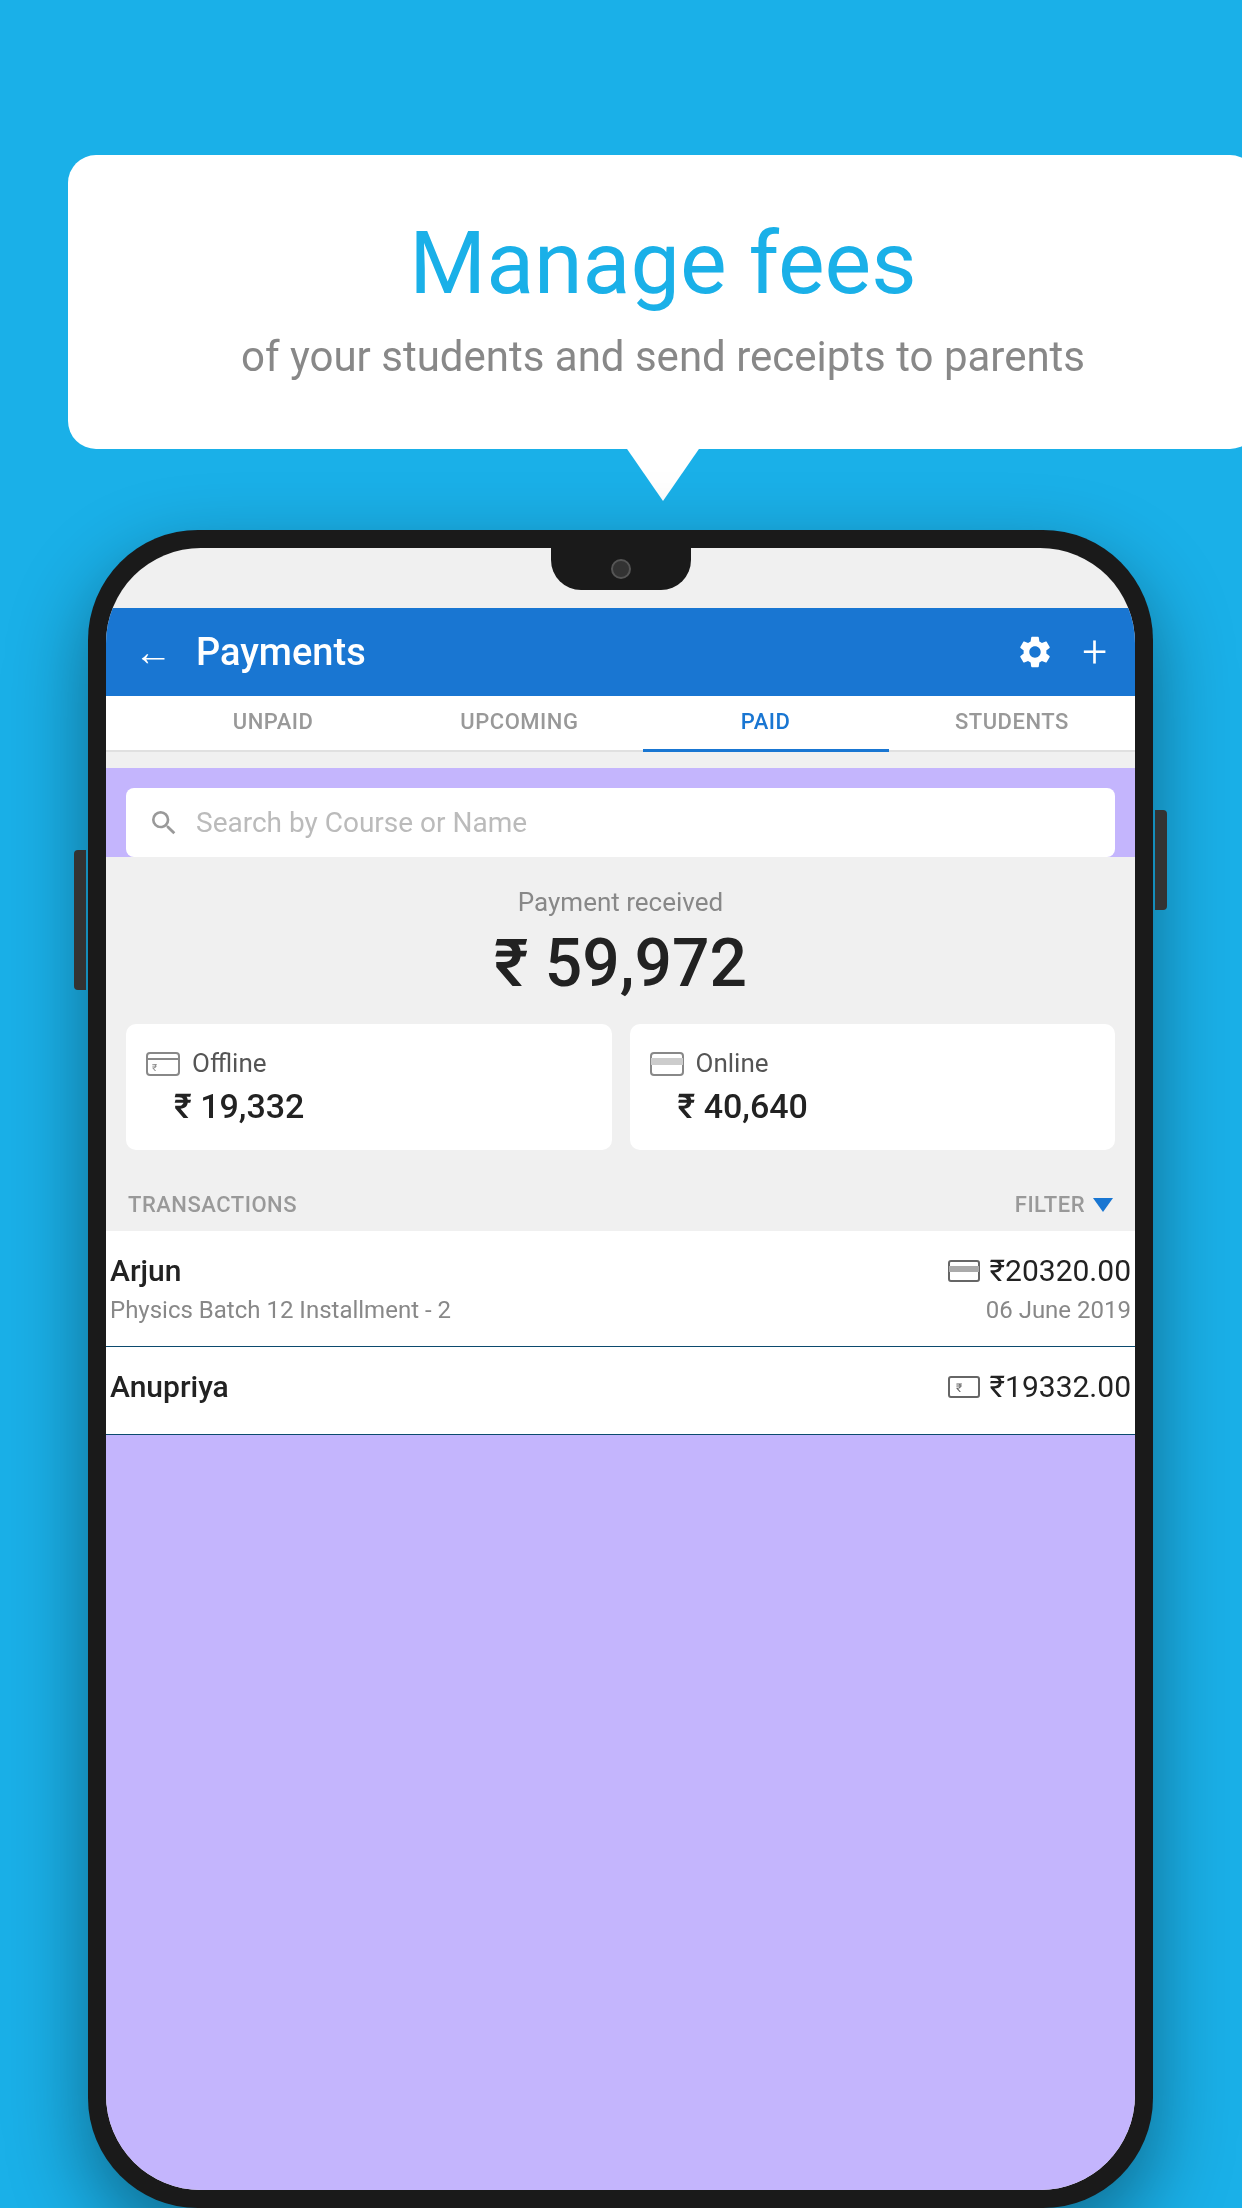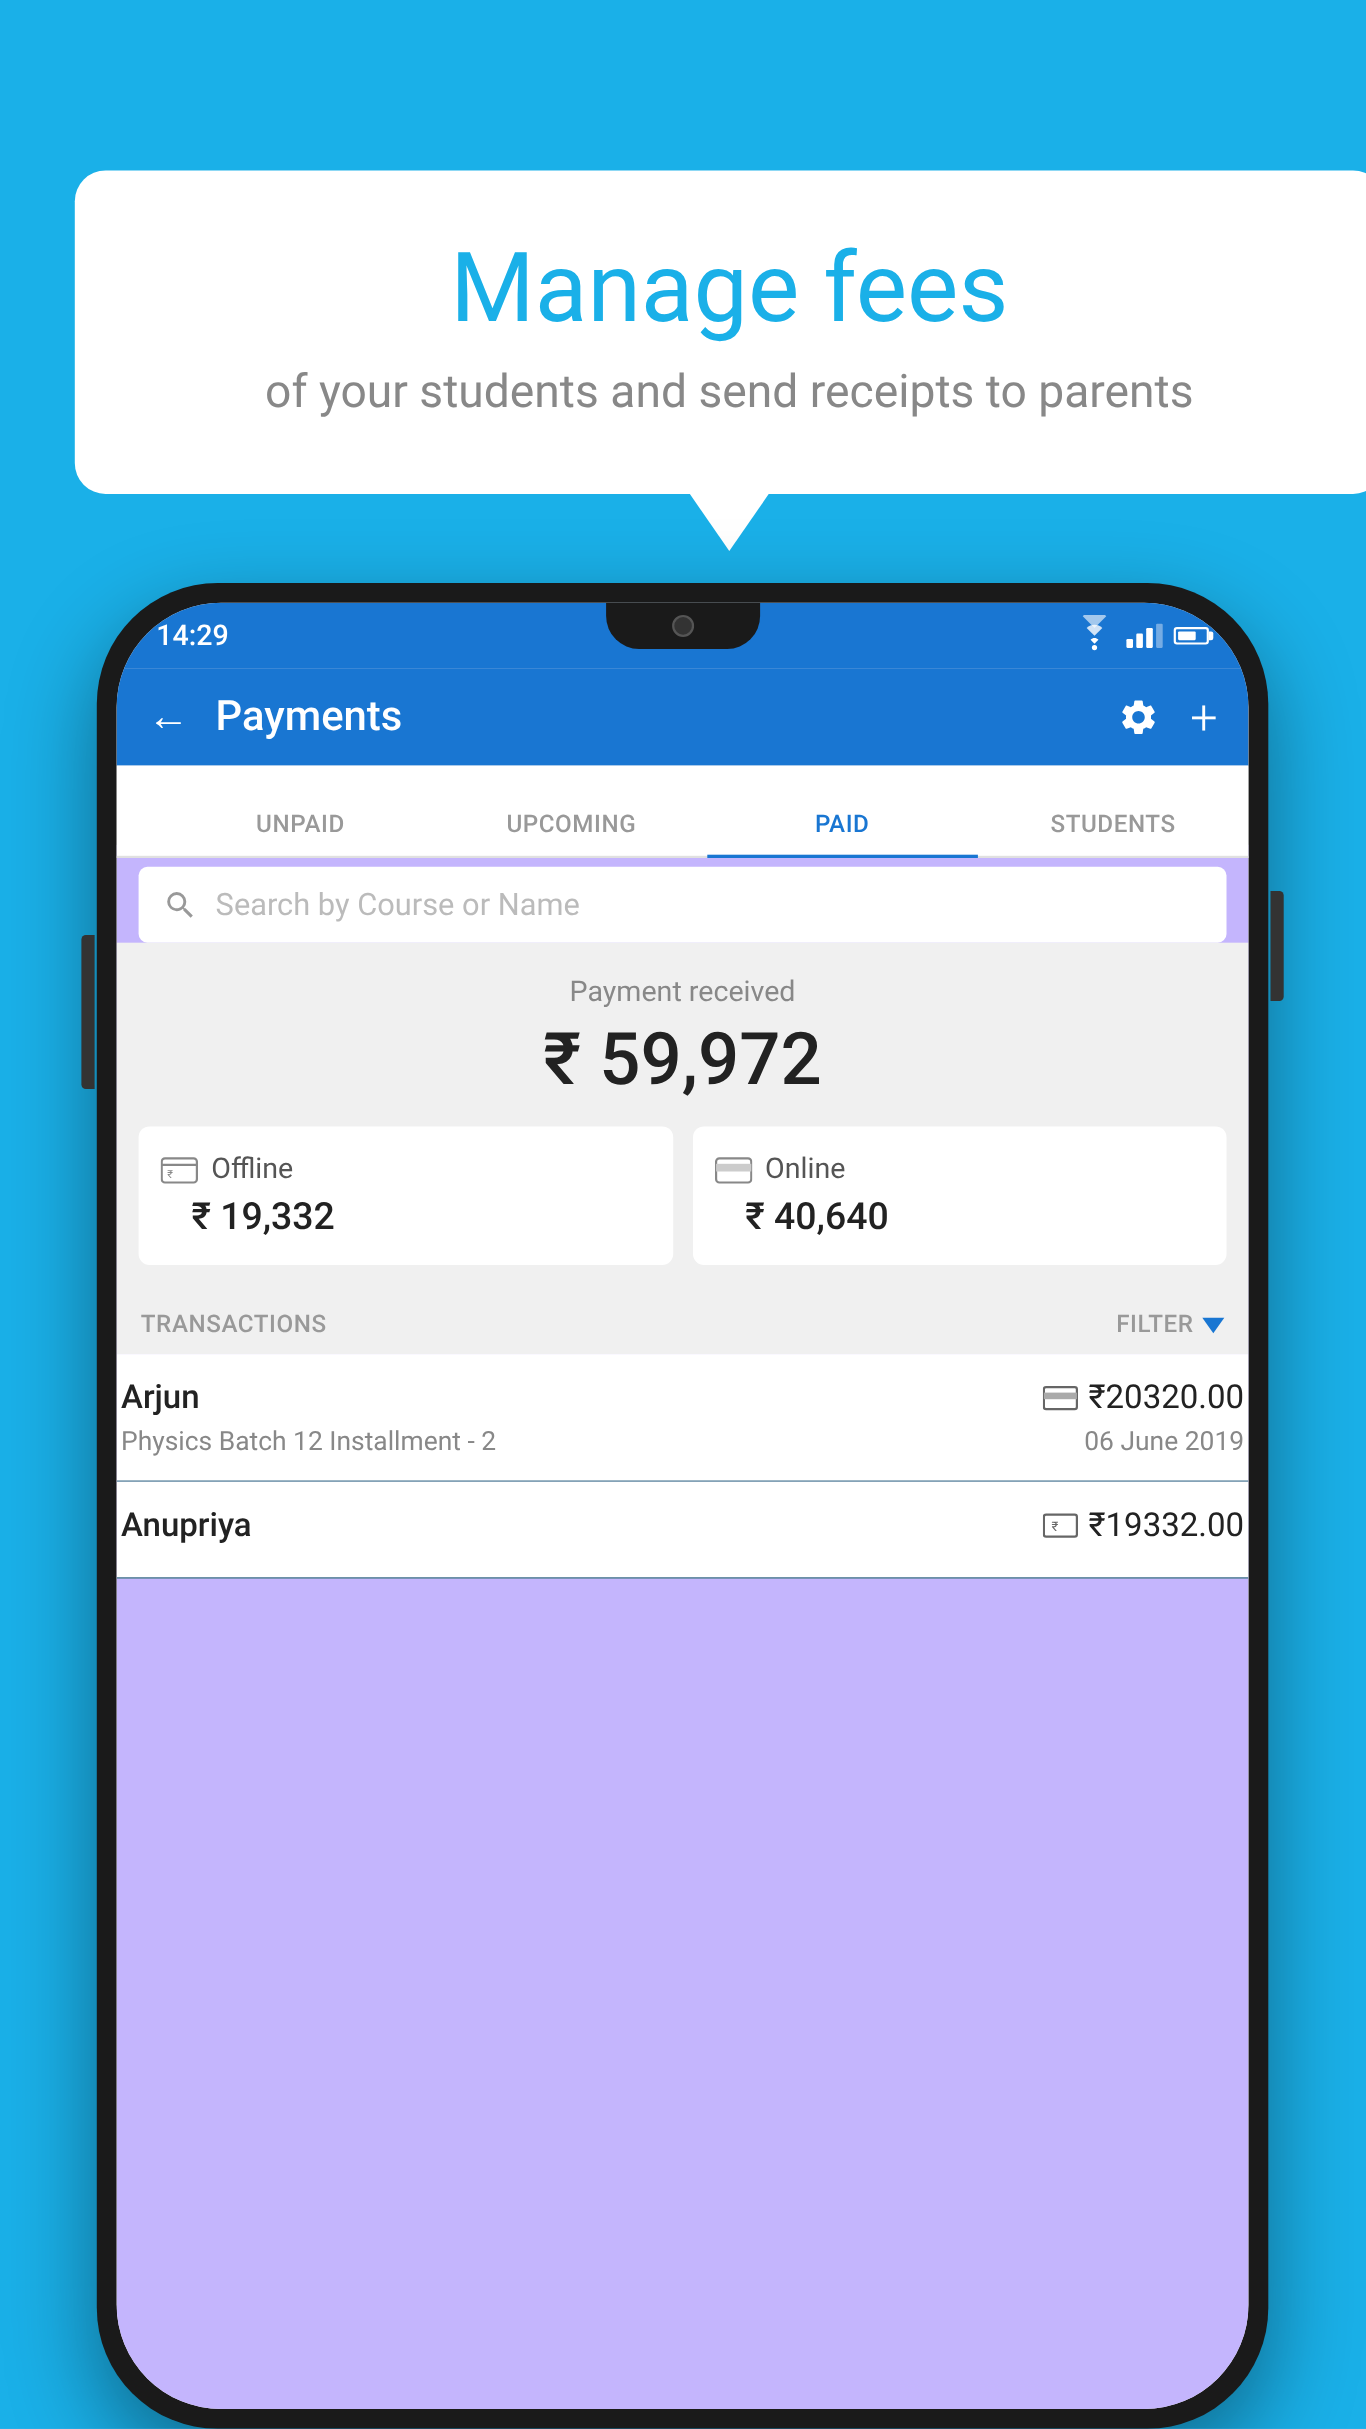--- a/index.html
+++ b/index.html
@@ -249,21 +249,21 @@
       font-weight: 300;
       line-height: 1;
     }
 
     
     .tabs-bar {
       position: absolute;
       top: 148px;
       left: 0;
       right: 0;
-      height: 84px;
+      height: 56px;
       background: #fff;
       display: flex;
       align-items: flex-end;
       border-bottom: 2px solid #e0e0e0;
       z-index: 10;
       padding-left: 44px;
     }
 
     .tab-item {
       flex: 1;
@@ -469,43 +469,20 @@
 </div>
 
 <div class="phone-container">
   <div class="phone-outer">
     <div class="phone-screen">
 
       <div class="notch">
         <div class="camera-dot"></div>
       </div>
 
-      <div class="status-bar">
-        <span class="status-time">14:29</span>
-        <div class="status-icons">
-
-          <svg class="gear-icon-svg" width="32" height="24" viewBox="0 0 32 24" fill="white">
-            <path d="M16 18l3-3c-1.7-1.7-4.3-1.7-6 0l3 3z"></path>
-            <path d="M16 12l6-6c-3.3-3.3-8.7-3.3-12 0l6 6z" opacity="0.8"></path>
-            <path d="M16 6l9-9c-5-5-13-5-18 0l9 9z" opacity="0.6"></path>
-            <circle cx="16" cy="21" r="2"></circle>
-          </svg>
-
-          <div class="signal-icon">
-            <div class="signal-bar" style="height:8px;"></div>
-            <div class="signal-bar" style="height:13px;"></div>
-            <div class="signal-bar" style="height:18px;"></div>
-            <div class="signal-bar" style="height:22px;opacity:0.4;"></div>
-          </div>
-
-          <div class="battery-icon">
-            <div class="battery-fill"></div>
-          </div>
-        </div>
-      </div>
 
       <div class="app-bar">
         <span class="back-arrow">←</span>
         <span class="app-title">Payments</span>
         <div class="app-bar-actions">
           <svg class="gear-icon-svg" viewBox="0 0 24 24" fill="white">
             <path d="M19.14,12.94c0.04-0.3,0.06-0.61,0.06-0.94c0-0.32-0.02-0.64-0.07-0.94l2.03-1.58c0.18-0.14,0.23-0.41,0.12-0.61 l-1.92-3.32c-0.12-0.22-0.37-0.29-0.59-0.22l-2.39,0.96c-0.5-0.38-1.03-0.7-1.62-0.94L14.4,2.81c-0.04-0.24-0.24-0.41-0.48-0.41 h-3.84c-0.24,0-0.43,0.17-0.47,0.41L9.25,5.35C8.66,5.59,8.12,5.92,7.63,6.29L5.24,5.33c-0.22-0.08-0.47,0-0.59,0.22L2.74,8.87 C2.62,9.08,2.66,9.34,2.86,9.48l2.03,1.58C4.84,11.36,4.8,11.69,4.8,12s0.02,0.64,0.07,0.94l-2.03,1.58 c-0.18,0.14-0.23,0.41-0.12,0.61l1.92,3.32c0.12,0.22,0.37,0.29,0.59,0.22l2.39-0.96c0.5,0.38,1.03,0.7,1.62,0.94l0.36,2.54 c0.05,0.24,0.24,0.41,0.48,0.41h3.84c0.24,0,0.44-0.17,0.47-0.41l0.36-2.54c0.59-0.24,1.13-0.56,1.62-0.94l2.39,0.96 c0.22,0.08,0.47,0,0.59-0.22l1.92-3.32c0.12-0.22,0.07-0.47-0.12-0.61L19.14,12.94z M12,15.6c-1.98,0-3.6-1.62-3.6-3.6 s1.62-3.6,3.6-3.6s3.6,1.62,3.6,3.6S13.98,15.6,12,15.6z"></path>
           </svg>
           <span class="plus-icon">+</span>
         </div>

